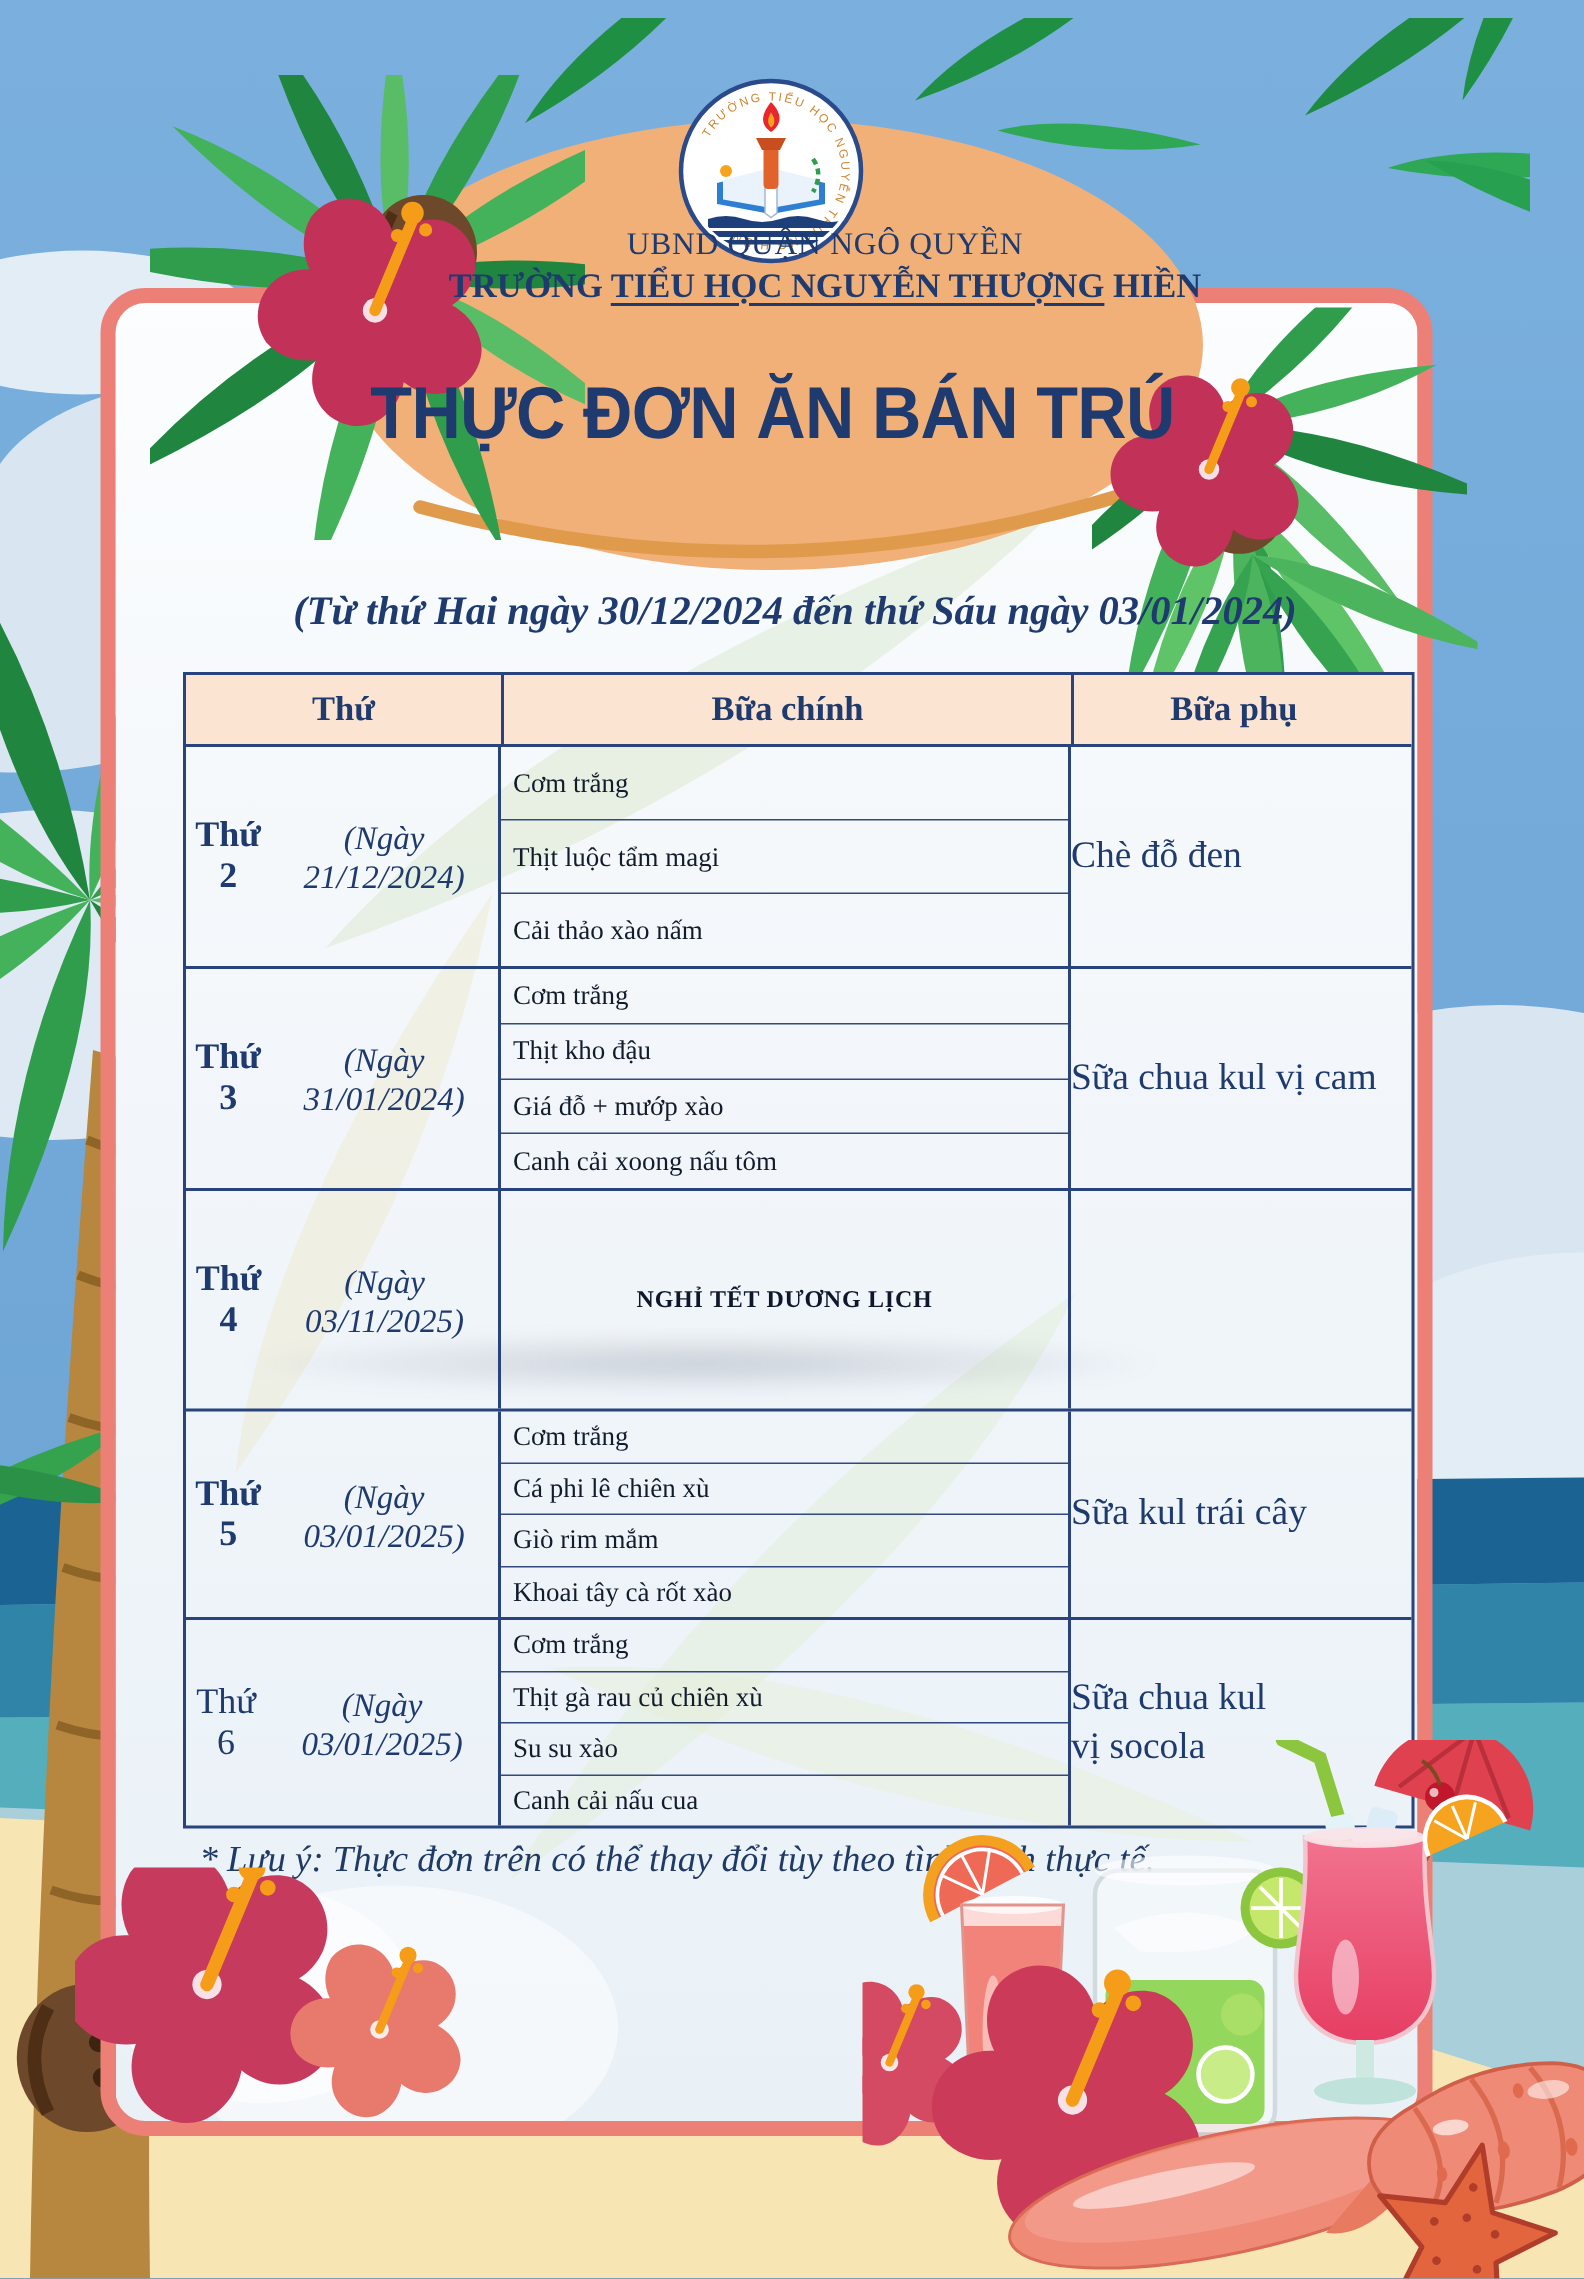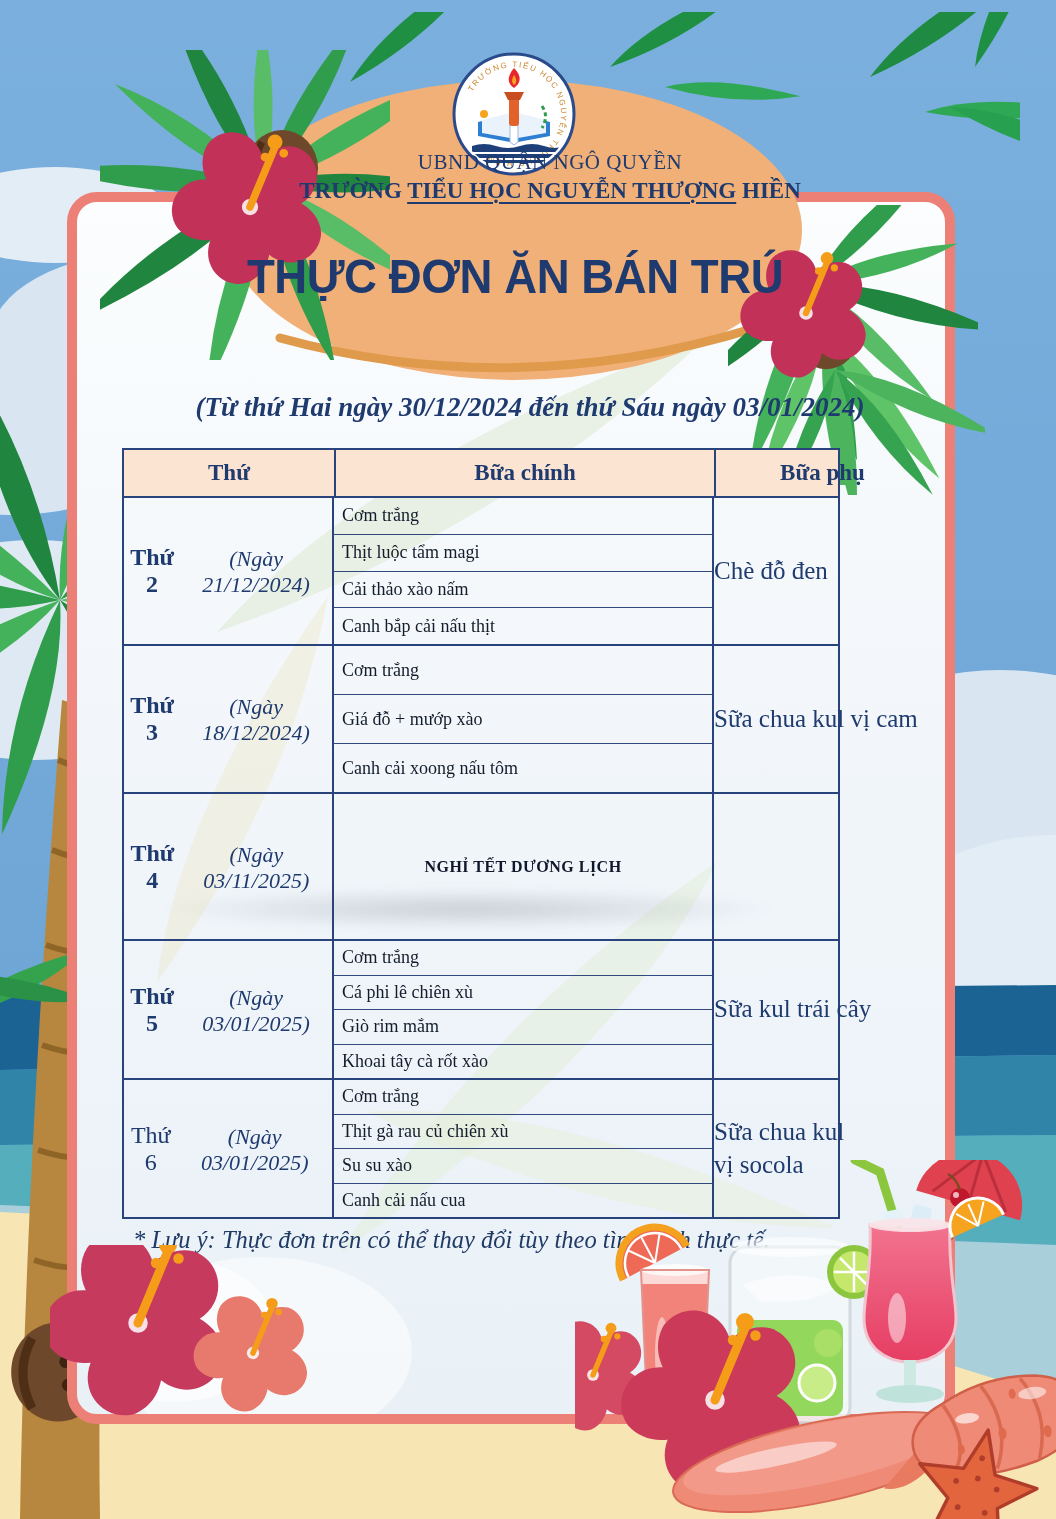--- a/index.html
+++ b/index.html
@@ -17,21 +17,21 @@
         font-size:21px;color:#1e3a6e;letter-spacing:.5px;z-index:5;}
   .org2{position:absolute;left:200px;top:178px;width:700px;text-align:center;
         font-size:23px;font-weight:bold;color:#1e3a6e;z-index:5;}
   .org2 .u{text-decoration:underline;text-underline-offset:4px;}
   .bigtitle{position:absolute;left:165px;top:248px;width:700px;text-align:center;
         font-family:"Liberation Sans","DejaVu Sans",sans-serif;font-weight:bold;
         font-size:49px;color:#1e3a6e;transform:scaleX(.93);letter-spacing:-.5px;z-index:5;}
   .subtitle{position:absolute;left:160px;top:392px;width:740px;text-align:center;
         font-size:27px;font-weight:bold;font-style:italic;color:#1e3a6e;z-index:6;}
   
-  .menu-table{position:absolute;left:122px;top:448px;width:718px;box-sizing:border-box;
+  .menu-table{position:absolute;left:122px;top:448px;width:821px;box-sizing:border-box;
         border:2.5px solid #29447c;z-index:6;}
   .thead{display:grid;grid-template-columns:210px 380px 215px;height:46px;
         background:#fce4d2;border-bottom:2px solid #29447c;}
   .th{display:flex;align-items:center;justify-content:center;font-weight:bold;
         font-size:23px;color:#1e3a6e;}
   .th + .th{border-left:2px solid #29447c;}
   .trow{display:grid;grid-template-columns:210px 380px 215px;border-bottom:2px solid #29447c;}
   .trow:last-child{border-bottom:none;}
   .cday{display:flex;flex-direction:row;justify-content:center;align-items:center;
         border-right:2px solid #29447c;color:#1e3a6e;text-align:center;}
@@ -267,34 +267,34 @@
 
     <div class="trow" style="height:146px">
       <div class="cday">
         <div class="day">Thứ 2</div>
         <div class="date">(Ngày 21/12/2024)</div>
       </div>
       <div class="cmain">
         <div class="dish">Cơm trắng</div>
         <div class="dish">Thịt luộc tẩm magi</div>
         <div class="dish">Cải thảo xào nấm</div>
-        <div class="dish">Canh bắp cải nấu thịt</div>
       </div>
       <div class="cside">
         <span>Chè đỗ đen</span>
       </div>
     </div>
 
     <div class="trow" style="height:146px">
       <div class="cday">
         <div class="day">Thứ 3</div>
-        <div class="date">(Ngày 18/12/2024)</div>
+        <div class="date">(Ngày 31/01/2024)</div>
       </div>
       <div class="cmain">
         <div class="dish">Cơm trắng</div>
+        <div class="dish">Thịt kho đậu</div>
         <div class="dish">Giá đỗ + mướp xào</div>
         <div class="dish">Canh cải xoong nấu tôm</div>
       </div>
       <div class="cside">
         <span>Sữa chua kul vị cam</span>
       </div>
     </div>
 
     <div class="trow" style="height:145px">
       <div class="cday">

